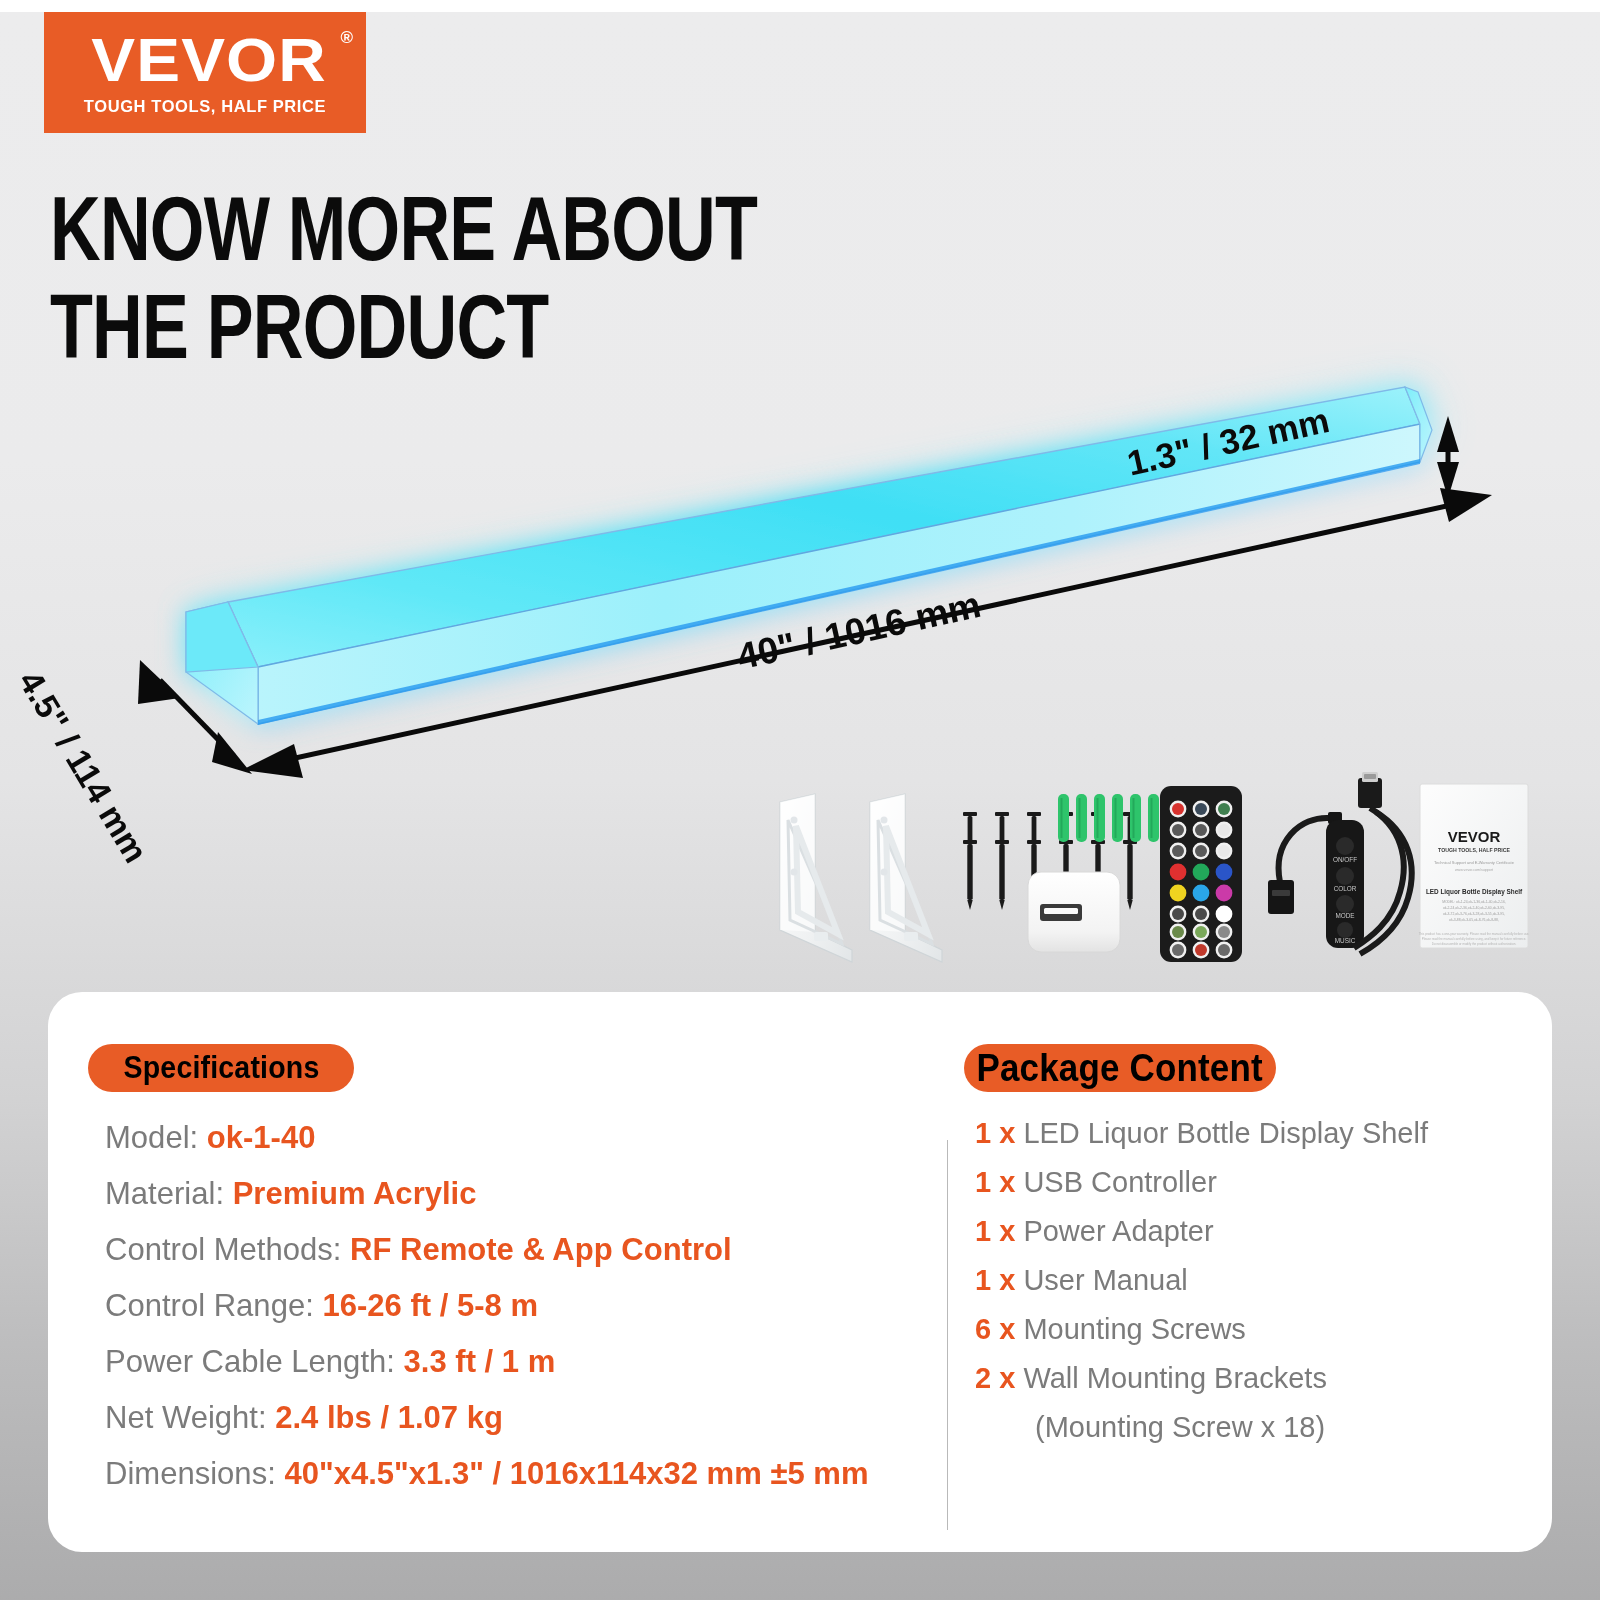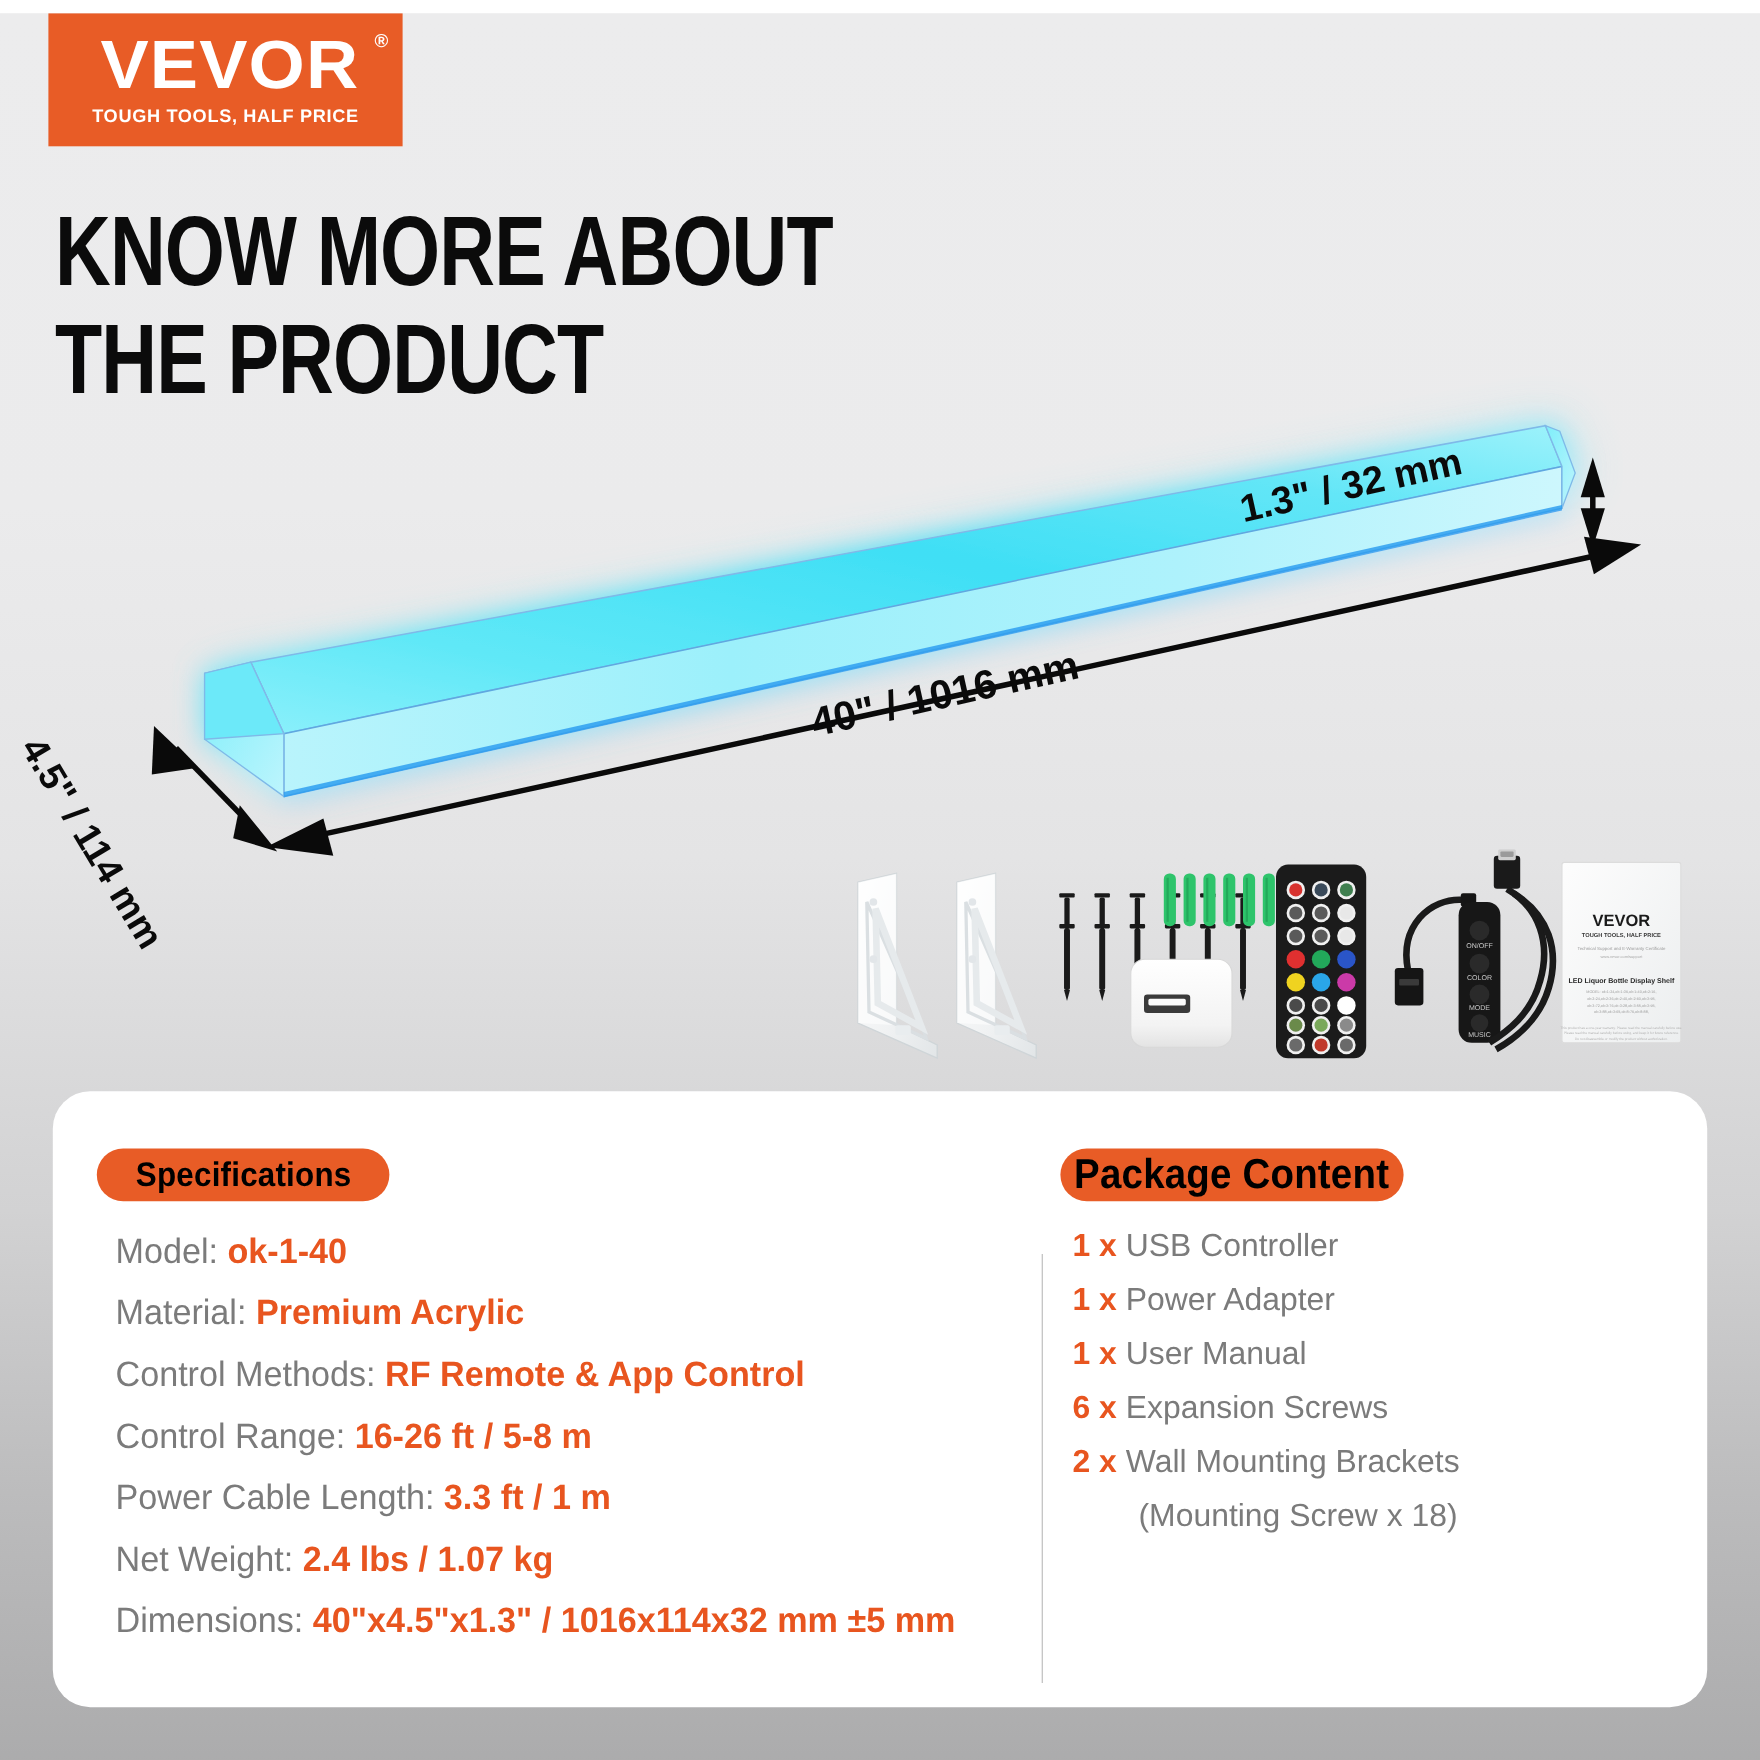--- a/index.html
+++ b/index.html
@@ -442,33 +442,37 @@
     </div>
     <div class="spec-row">
       <span>Dimensions:</span>
       <b>40"x4.5"x1.3" / 1016x114x32 mm ±5 mm</b>
     </div>
   </div>
 
   <div class="pkg-list">
     <div class="pkg-row">
       <b>1 x</b>
+      <span>LED Liquor Bottle Display Shelf</span>
+    </div>
+    <div class="pkg-row">
+      <b>1 x</b>
       <span>USB Controller</span>
     </div>
     <div class="pkg-row">
       <b>1 x</b>
       <span>Power Adapter</span>
     </div>
     <div class="pkg-row">
       <b>1 x</b>
       <span>User Manual</span>
     </div>
     <div class="pkg-row">
       <b>6 x</b>
-      <span>Expansion Screws</span>
+      <span>Mounting Screws</span>
     </div>
     <div class="pkg-row">
       <b>2 x</b>
       <span>Wall Mounting Brackets</span>
     </div>
     <div class="pkg-row pkg-sub">(Mounting Screw x 18)</div>
   </div>
 
 </div>
 

